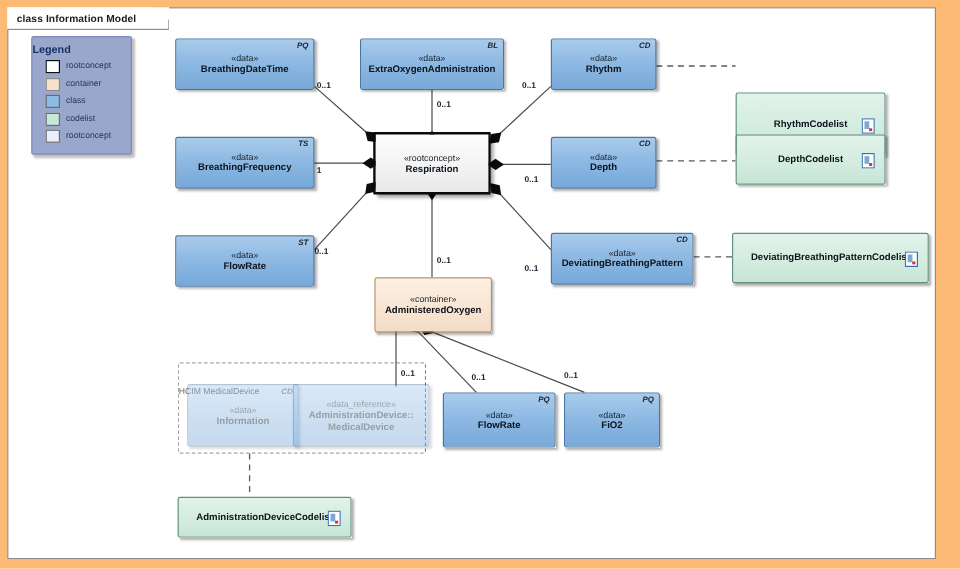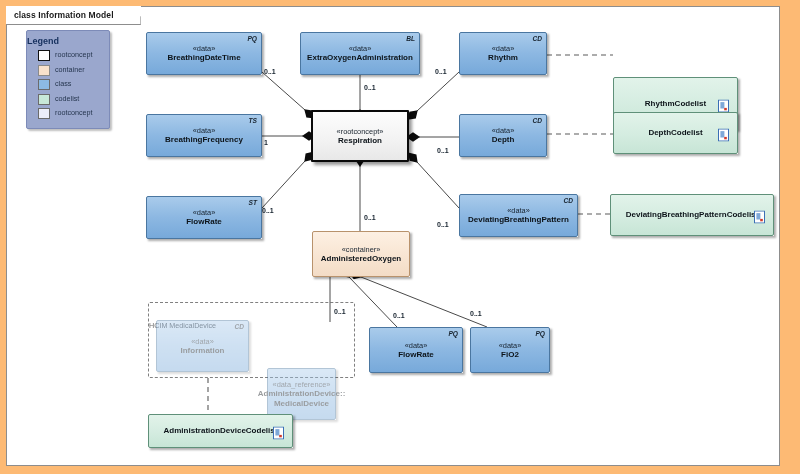--- a/index.html
+++ b/index.html
@@ -276,21 +276,21 @@
   </div>
 
   <div class="node n-data faded" style="left:156px;top:320px;width:93px;height:52px;">
     <div class="body">
       <span class="corner">CD</span>
       <span class="stereo">«data»</span>
       <span class="nm">Information</span>
     </div>
   </div>
 
-  <div class="node n-data faded" style="left:267px;top:320px;width:69px;height:52px;margin-top:48px;">
+  <div class="node n-data faded" style="left:244px;top:320px;width:114px;height:52px;">
     <div class="body">
       <span class="stereo">«data_reference»</span>
       <span class="nm">AdministrationDevice::</span>
       <span class="nm">MedicalDevice</span>
     </div>
   </div>
 
   <div class="node n-data" style="left:369px;top:327px;width:94px;height:46px;">
     <div class="body">
       <span class="corner">PQ</span>

